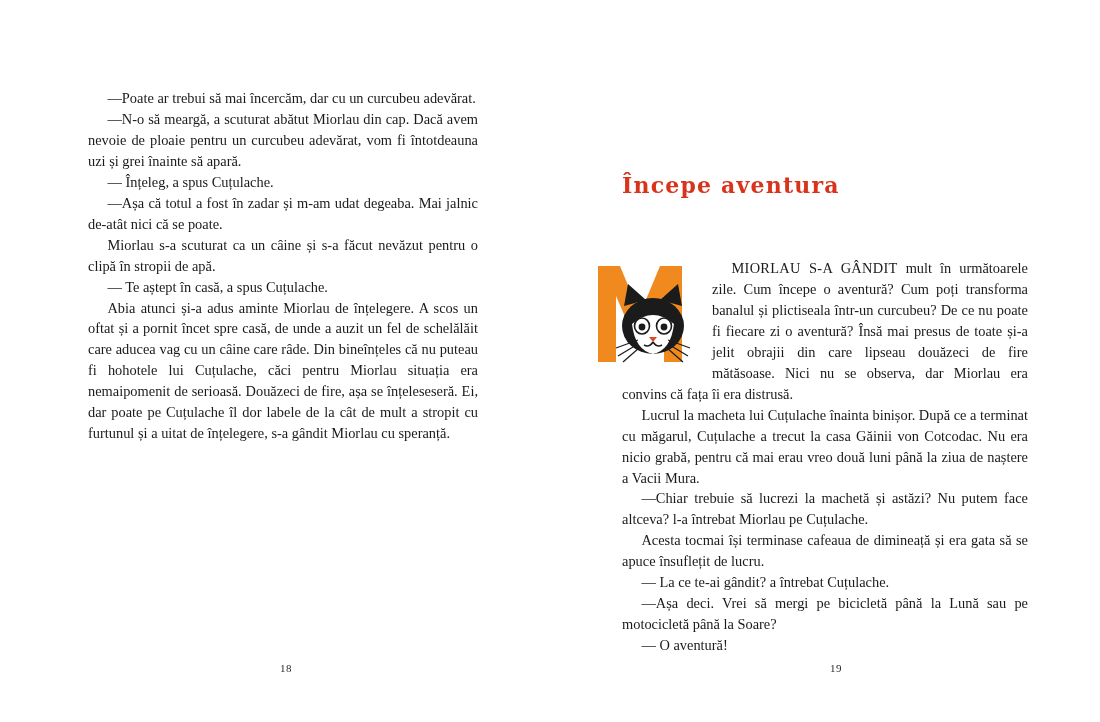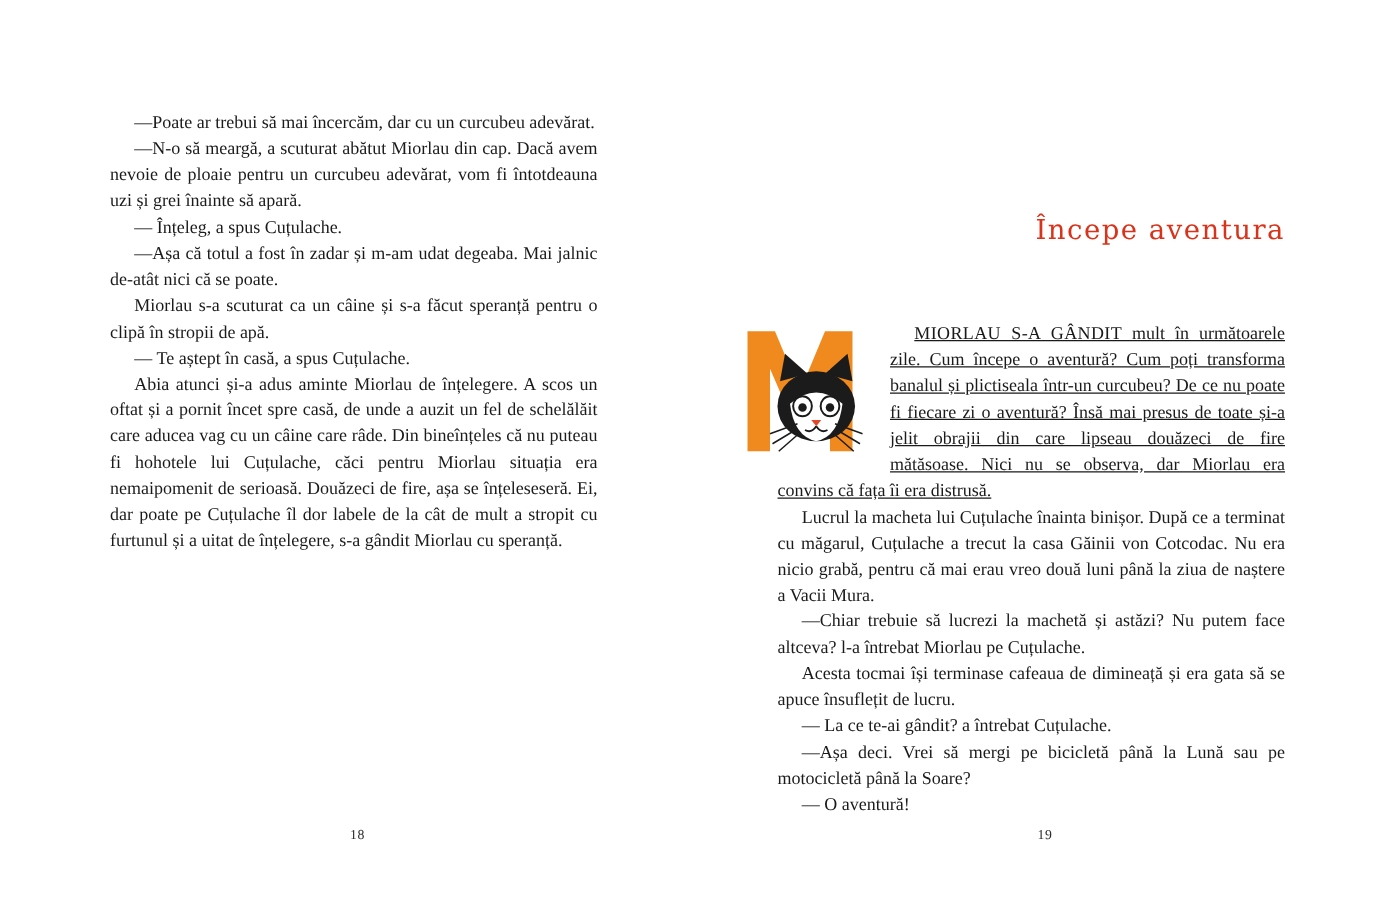--- a/index.html
+++ b/index.html
@@ -48,36 +48,35 @@
     left: 11px;
     text-align: center;
     font-size: 11px;
     letter-spacing: .5px;
     color: #2b2b2b;
     font-family: "Liberation Serif", serif;
   }
 
   .chapter-title {
     margin: 84px 0 0 0;
-    text-align: right;
+    text-align: left;
     color: #d8331b;
     font-family: "DejaVu Serif", serif;
-    font-weight: normal;
+    font-weight: bold;
     font-size: 22px;
     letter-spacing: 1.2px;
   }
 
   .chapter-body {
     margin-top: 60px;
   }
 
   
   .dropcap-wrap {
     position: relative;
-    text-decoration: underline;
   }
   .dropcap {
     float: left;
     width: 108px;
     height: 112px;
     margin: 4px 10px 0 -28px;
     position: relative;
   }
   .dropcap svg { display: block; }
 
@@ -94,21 +93,21 @@
 <body>
 
 <div class="spread">
 
   <div class="page page-left">
     <div class="body-text">
       <p>—Poate ar trebui să mai încercăm, dar cu un curcubeu adevărat.</p>
       <p>—N-o să meargă, a scuturat abătut Miorlau din cap. Dacă avem nevoie de ploaie pentru un curcubeu adevărat, vom fi întotdeauna uzi și grei înainte să apară.</p>
       <p>— Înțeleg, a spus Cuțulache.</p>
       <p>—Așa că totul a fost în zadar și m-am udat degeaba. Mai jalnic de-atât nici că se poate.</p>
-      <p>Miorlau s-a scuturat ca un câine și s-a făcut speranță pentru o clipă în stropii de apă.</p>
+      <p>Miorlau s-a scuturat ca un câine și s-a făcut nevăzut pentru o clipă în stropii de apă.</p>
       <p>— Te aștept în casă, a spus Cuțulache.</p>
       <p>Abia atunci și-a adus aminte Miorlau de înțelegere. A scos un oftat și a pornit încet spre casă, de unde a auzit un fel de schelălăit care aducea vag cu un câine care râde. Din bineînțeles că nu puteau fi hohotele lui Cuțulache, căci pentru Miorlau situația era nemaipomenit de serioasă. Douăzeci de fire, așa se înțeleseseră. Ei, dar poate pe Cuțulache îl dor labele de la cât de mult a stropit cu furtunul și a uitat de înțelegere, s-a gândit Miorlau cu speranță.</p>
     </div>
     <div class="folio">18</div>
   </div>
 
   <div class="page page-right">
     <h1 class="chapter-title">Începe aventura</h1>
 
     <div class="chapter-body body-text">

